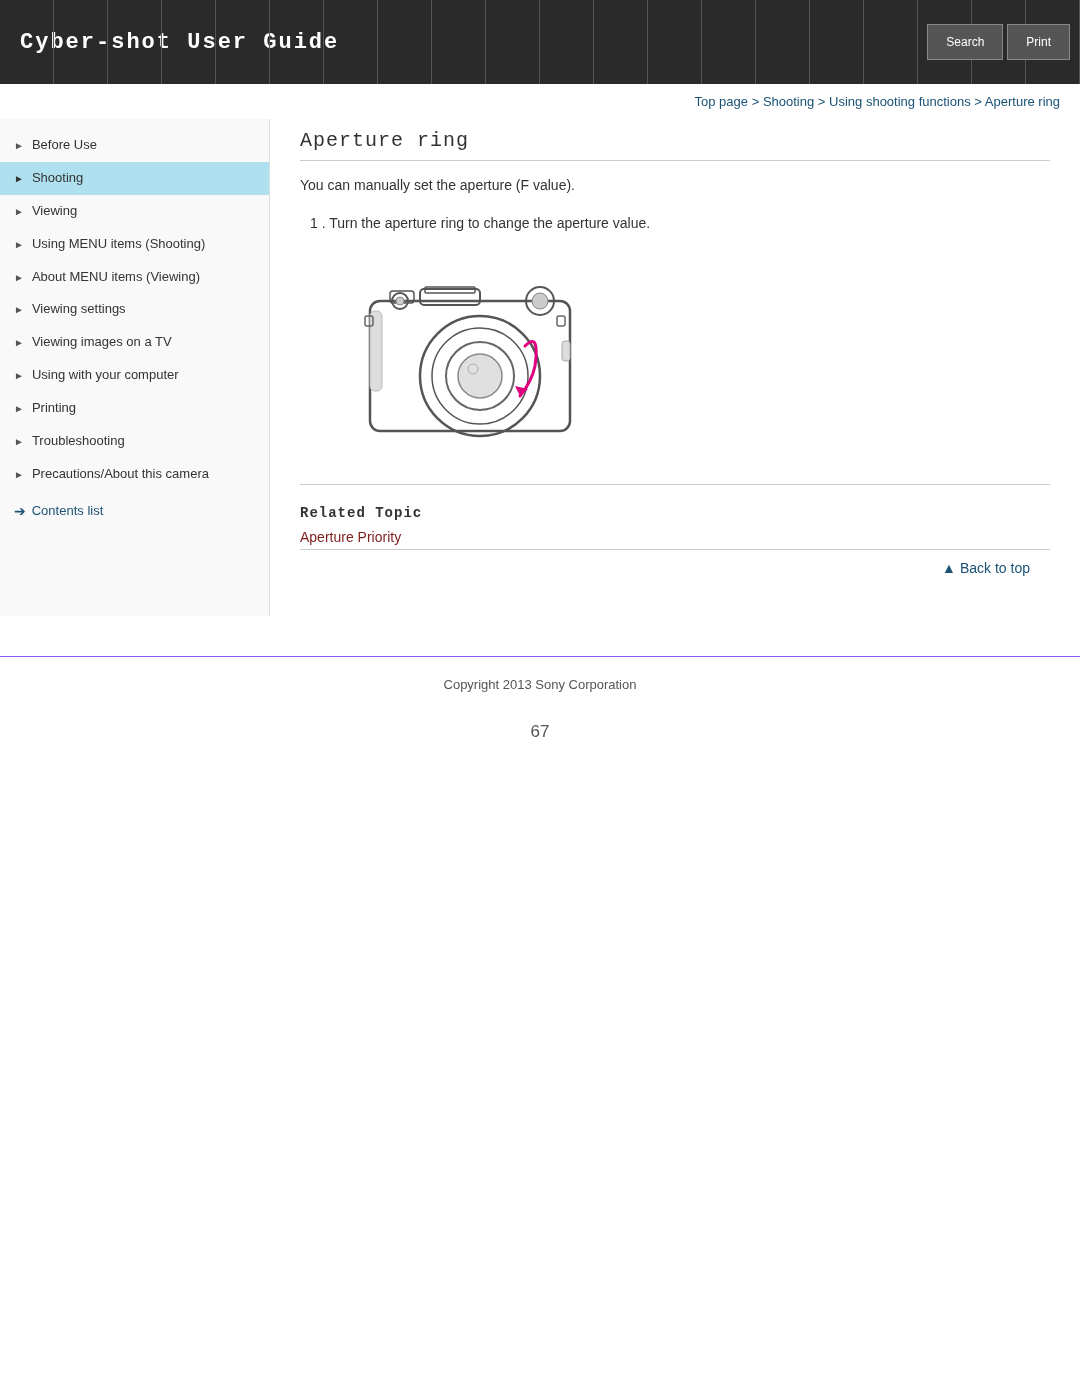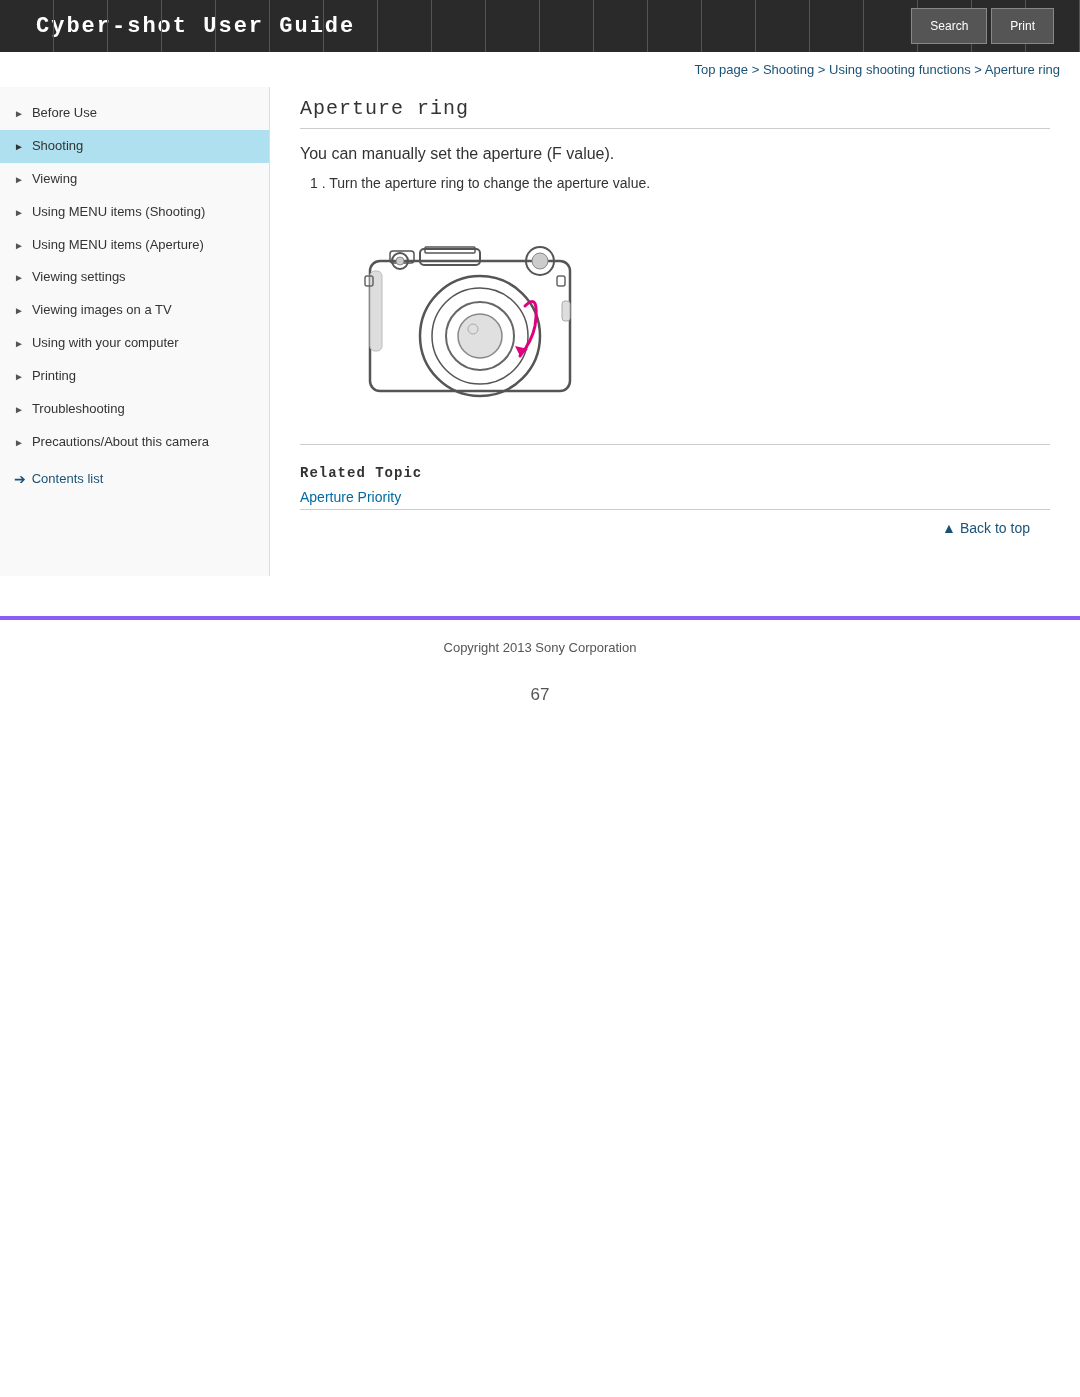--- a/index.html
+++ b/index.html
@@ -1,24 +1,24 @@
 <!DOCTYPE html>
 <html><head>
   <meta charset="utf-8">
   <style>
     * { margin: 0; padding: 0; box-sizing: border-box; }
     body { font-family: Arial, sans-serif; font-size: 14px; background: #fff; color: #333; width: 1080px; min-height: 1397px; }
 
     
     .header {
       background: #2a2a2a;
-      padding: 16px;
+      padding: 0;
       display: flex;
       align-items: stretch;
-      height: 52px;
+      height: 84px;
       position: relative;
       overflow: hidden;
     }
     .header-title {
       color: #fff;
       font-size: 22px;
       font-family: 'Courier New', monospace;
       font-weight: bold;
       padding: 0 20px;
       display: flex;
@@ -120,22 +120,22 @@
       font-size: 20px;
       font-weight: normal;
       font-family: 'Courier New', monospace;
       letter-spacing: 1px;
       color: #333;
       padding-bottom: 8px;
       border-bottom: 1px solid #ccc;
       margin-bottom: 16px;
     }
     .content-text {
-      font-size: 16px;
-      margin-bottom: 12px;
+      font-size: 14px;
+      margin-bottom: 22px;
       color: #333;
     }
     .content-step {
       font-size: 14px;
       margin-bottom: 16px;
       color: #333;
       padding-left: 10px;
     }
 
     
@@ -161,21 +161,21 @@
     .related-topic-title {
       font-family: 'Courier New', monospace;
       font-size: 14px;
       font-weight: bold;
       letter-spacing: 1px;
       margin-bottom: 8px;
       color: #333;
     }
     .related-link {
       display: block;
-      color: #0369a1;
+      color: #7f1d1d;
       text-decoration: none;
       font-size: 14px;
       margin-bottom: 4px;
     }
 
     
     .back-to-top-row {
       display: flex;
       justify-content: flex-end;
       padding: 10px 20px;
@@ -190,21 +190,21 @@
       gap: 4px;
       cursor: pointer;
     }
 
     
     .footer {
       text-align: center;
       padding: 20px;
       font-size: 13px;
       color: #555;
-      border-top: 4px solid #8b5cf6;
+      border-top: 1px solid #8b5cf6;
       margin-top: 40px;
     }
     .page-num {
       text-align: center;
       color: #555;
       font-size: 17px;
       padding: 10px;
     }
   </style>
 </head>
@@ -264,21 +264,21 @@
     <div class="sidebar-item">
       <span class="arrow">►</span>
       <span>Viewing</span>
     </div>
     <div class="sidebar-item">
       <span class="arrow">►</span>
       <span>Using MENU items (Shooting)</span>
     </div>
     <div class="sidebar-item">
       <span class="arrow">►</span>
-      <span>Using MENU items (Aperture)</span>
+      <span>About MENU items (Viewing)</span>
     </div>
     <div class="sidebar-item">
       <span class="arrow">►</span>
       <span>Viewing settings</span>
     </div>
     <div class="sidebar-item">
       <span class="arrow">►</span>
       <span>Viewing images on a TV</span>
     </div>
     <div class="sidebar-item">

